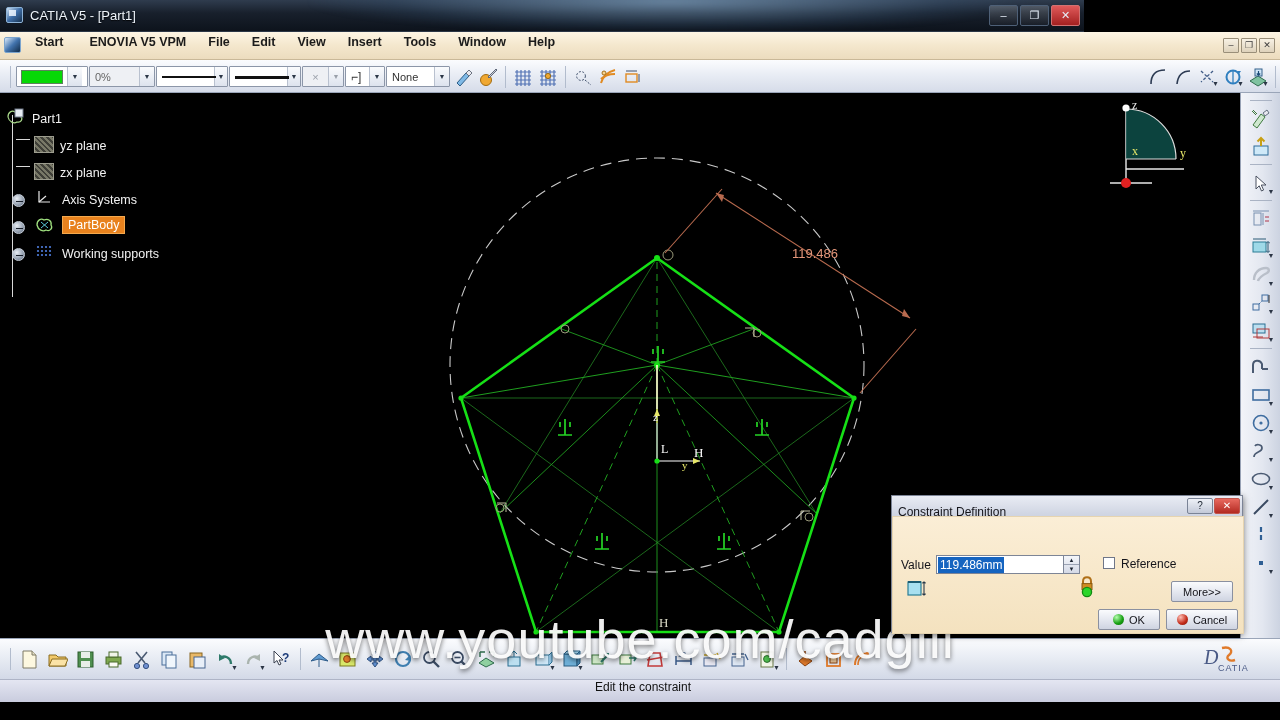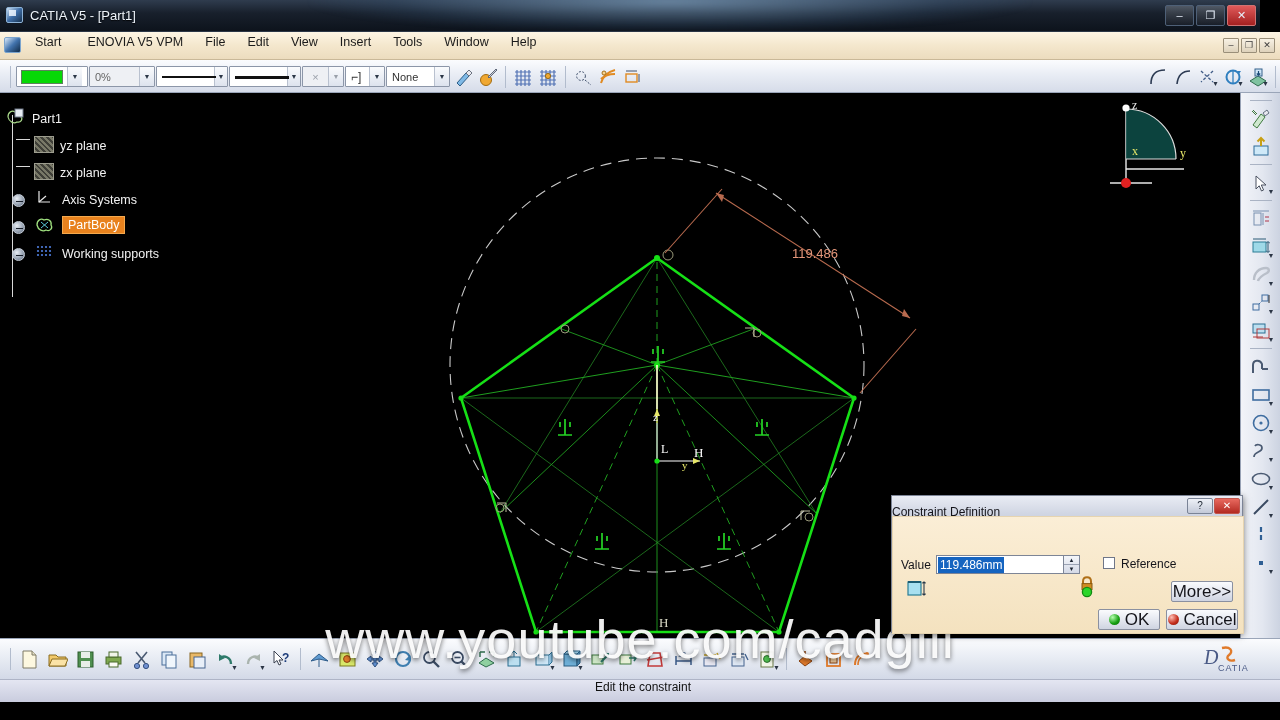--- a/index.html
+++ b/index.html
@@ -8,21 +8,21 @@
     font-family:"Liberation Sans", sans-serif;
     font-size:12px;
     background:#000;
     position:relative;
   }
   
   #app{ position:absolute; inset:0; }
 
   
   .titlebar{
-    position:absolute; left:0; top:0; width:1260px; height:32px;
+    position:absolute; left:0; top:0; width:1084px; height:32px;
     background:linear-gradient(180deg,#2f3c4e 0%, #18202c 42%, #0d131c 100%);
     border-bottom:1px solid #2b3646;
     overflow:hidden;
   }
   .titlebar .glow{
     position:absolute; left:310px; top:-28px; width:720px; height:60px;
     background:radial-gradient(ellipse at 50% 50%, rgba(150,190,225,.55), rgba(70,110,150,.18) 55%, rgba(0,0,0,0) 72%);
     filter:blur(2px);
   }
   .title-ico{
@@ -51,21 +51,21 @@
   .menubar{
     position:absolute; left:0; top:32px; width:1280px; height:28px;
     background:linear-gradient(180deg,#fdf5e4 0%,#f4e7cd 50%,#ecdcbe 100%);
     border-bottom:1px solid #c9b898;
   }
   .menu-ico{
     position:absolute; left:4px; top:5px; width:17px; height:16px;
     background:linear-gradient(135deg,#dbeafa 0%,#4273ad 50%,#122c48 100%);
     border:1px solid #7ba4cd; border-radius:2px;
   }
-  .menu-items{ position:absolute; left:24px; top:0; display:flex; height:20px; align-items:center; }
+  .menu-items{ position:absolute; left:24px; top:0; display:flex; height:20px; align-items:center;font-weight:bold; }
   .mi{ padding:3px 11px; color:#1b1b1b; font-size:12.5px; white-space:nowrap; }
   .mi.first{ margin-right:4px; }
   .mdi-btns{ position:absolute; right:5px; top:6px; display:flex; gap:2px; }
   .mdi-b{
     width:16px; height:15px; border:1px solid #9a8f79;
     background:linear-gradient(180deg,#f7f1e4,#ded2bb);
     font-size:9px; line-height:13px; text-align:center; color:#3b3b3b; border-radius:1px;
   }
 
   
@@ -177,21 +177,21 @@
   
   .dialog{
     position:absolute; left:891px; top:495px; width:352px; height:138px;
     border:1px solid #7c8496;
     background:#f6e4c4;
     box-shadow:0 2px 7px rgba(0,0,0,.6);
   }
   .dlg-title{
     height:33px; background:linear-gradient(180deg,#e9ecf4 0%,#d2d7e4 52%,#c2c8d8 100%);
     border-bottom:1px solid #a8b0c1; display:flex; align-items:center;
-    font-size:12px; color:#14141a; 
+    font-size:12px; color:#14141a; padding-left:6px;
   }
   .dlg-title-btns{ position:absolute; right:2px; top:2px; display:flex; gap:1px; }
   .dtb{
     width:26px; height:16px; border:1px solid #7a8396; border-radius:2px;
     background:linear-gradient(180deg,#eef1f7,#c3c9d8);
     font-size:10px; color:#1b2430; text-align:center; line-height:14px;
   }
   .dtb.cls{ background:linear-gradient(180deg,#e8695f,#b32a22); color:#fff; border-color:#c2554c; }
   .dlg-body{ position:absolute; left:0; top:20px; width:352px; height:118px;
     background:linear-gradient(180deg,#fbeed6,#f4e2bf);
@@ -214,21 +214,21 @@
   .spin div:first-child{ border-bottom:1px solid #9aa2b3; }
   .chk{
     position:absolute; left:210px; top:40px; width:12px; height:12px;
     border:1px solid #6f7688; background:#fff;
   }
   .ctype-ico{ position:absolute; left:14px; top:62px; width:22px; height:20px; }
   .lock-ico{ position:absolute; left:184px; top:58px; width:20px; height:24px; }
   .btn{
     position:absolute; border:1px solid #8a90a0; border-radius:2px;
     background:linear-gradient(180deg,#fafbfd 0%,#e6e9f1 48%,#cfd4e1 100%);
-    font-size:17px; color:#14141a; display:flex; align-items:center; justify-content:center; gap:5px;
+    font-size:11px; color:#14141a; display:flex; align-items:center; justify-content:center; gap:5px;
   }
   .ledg{ width:11px; height:11px; border-radius:50%;
     background:radial-gradient(circle at 33% 30%,#b6ffb0,#17a012 58%,#0a6608); }
   .ledr{ width:11px; height:11px; border-radius:50%;
     background:radial-gradient(circle at 33% 30%,#ffc0b6,#c42d1c 58%,#7d1508); }
 </style>
 </head>
 <body>
 
 <div id="app">

